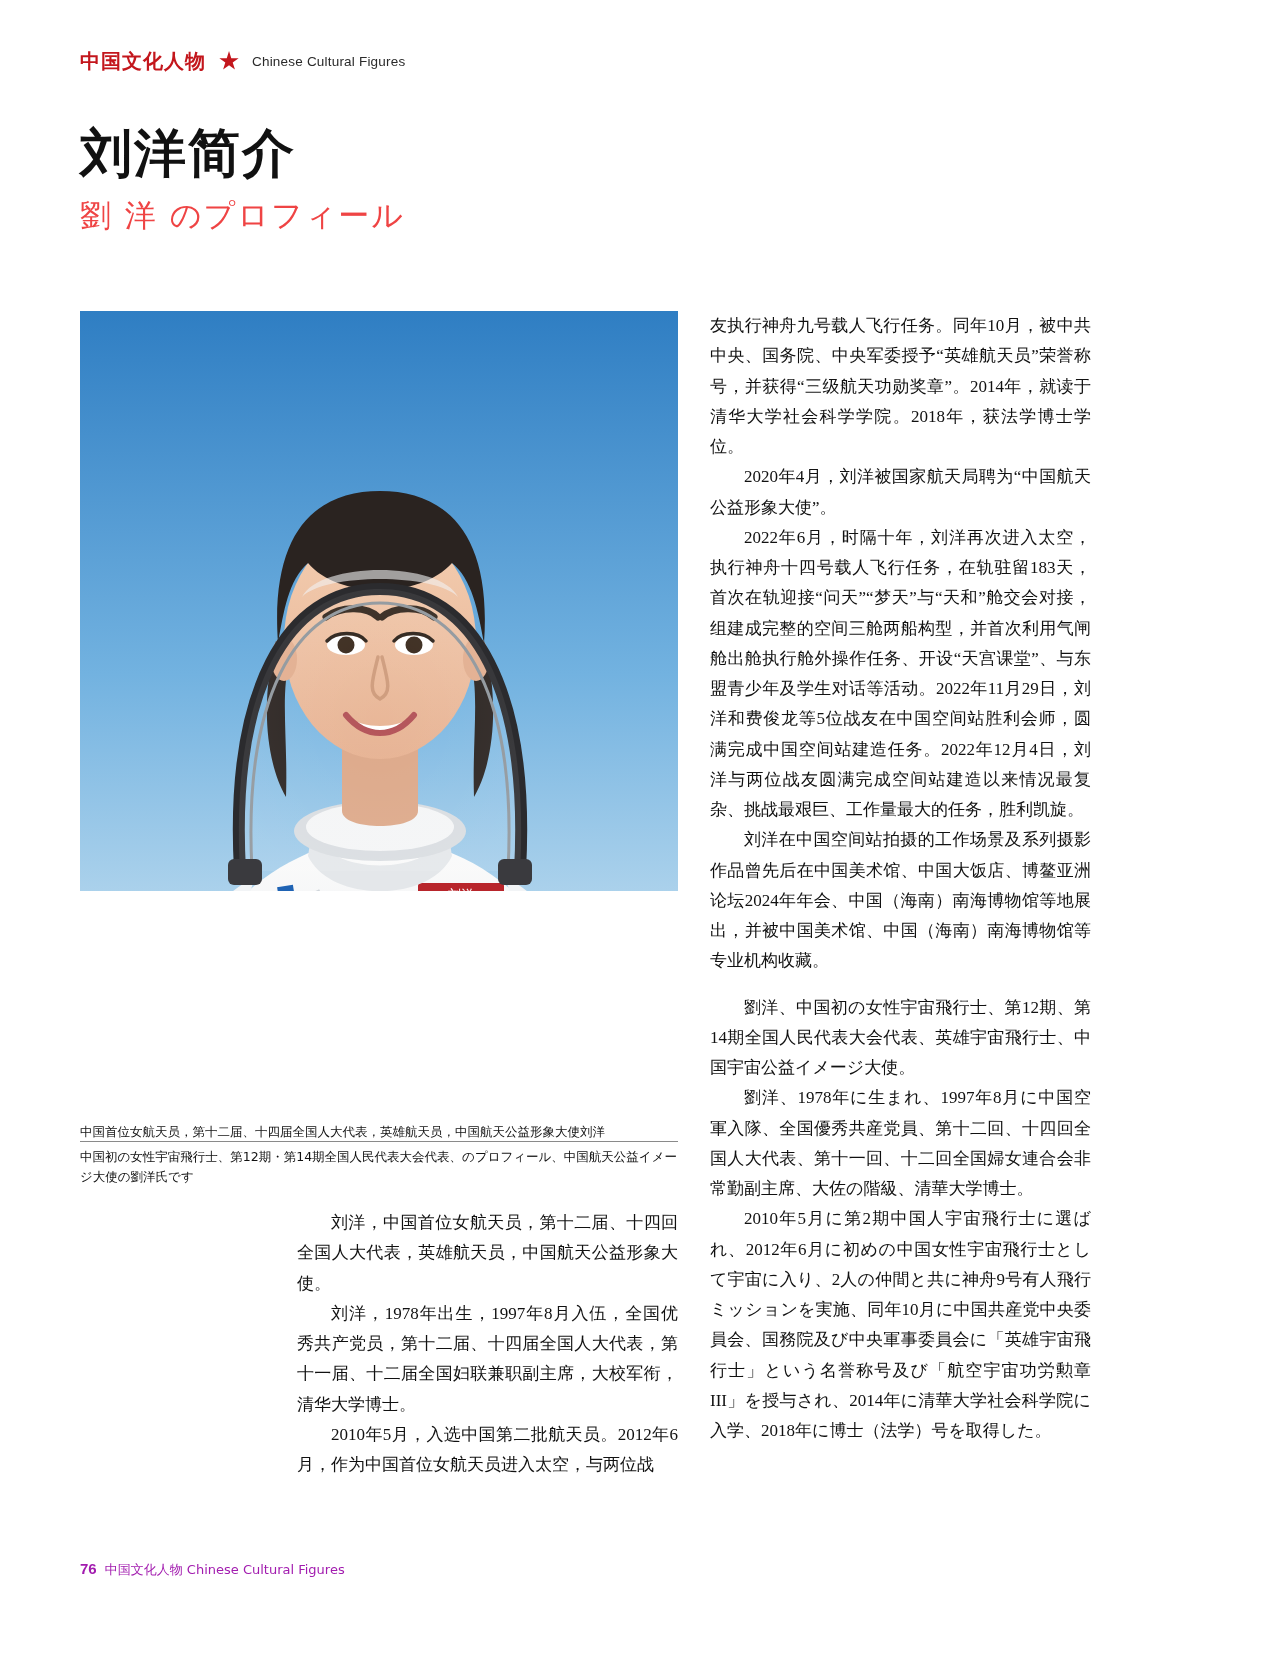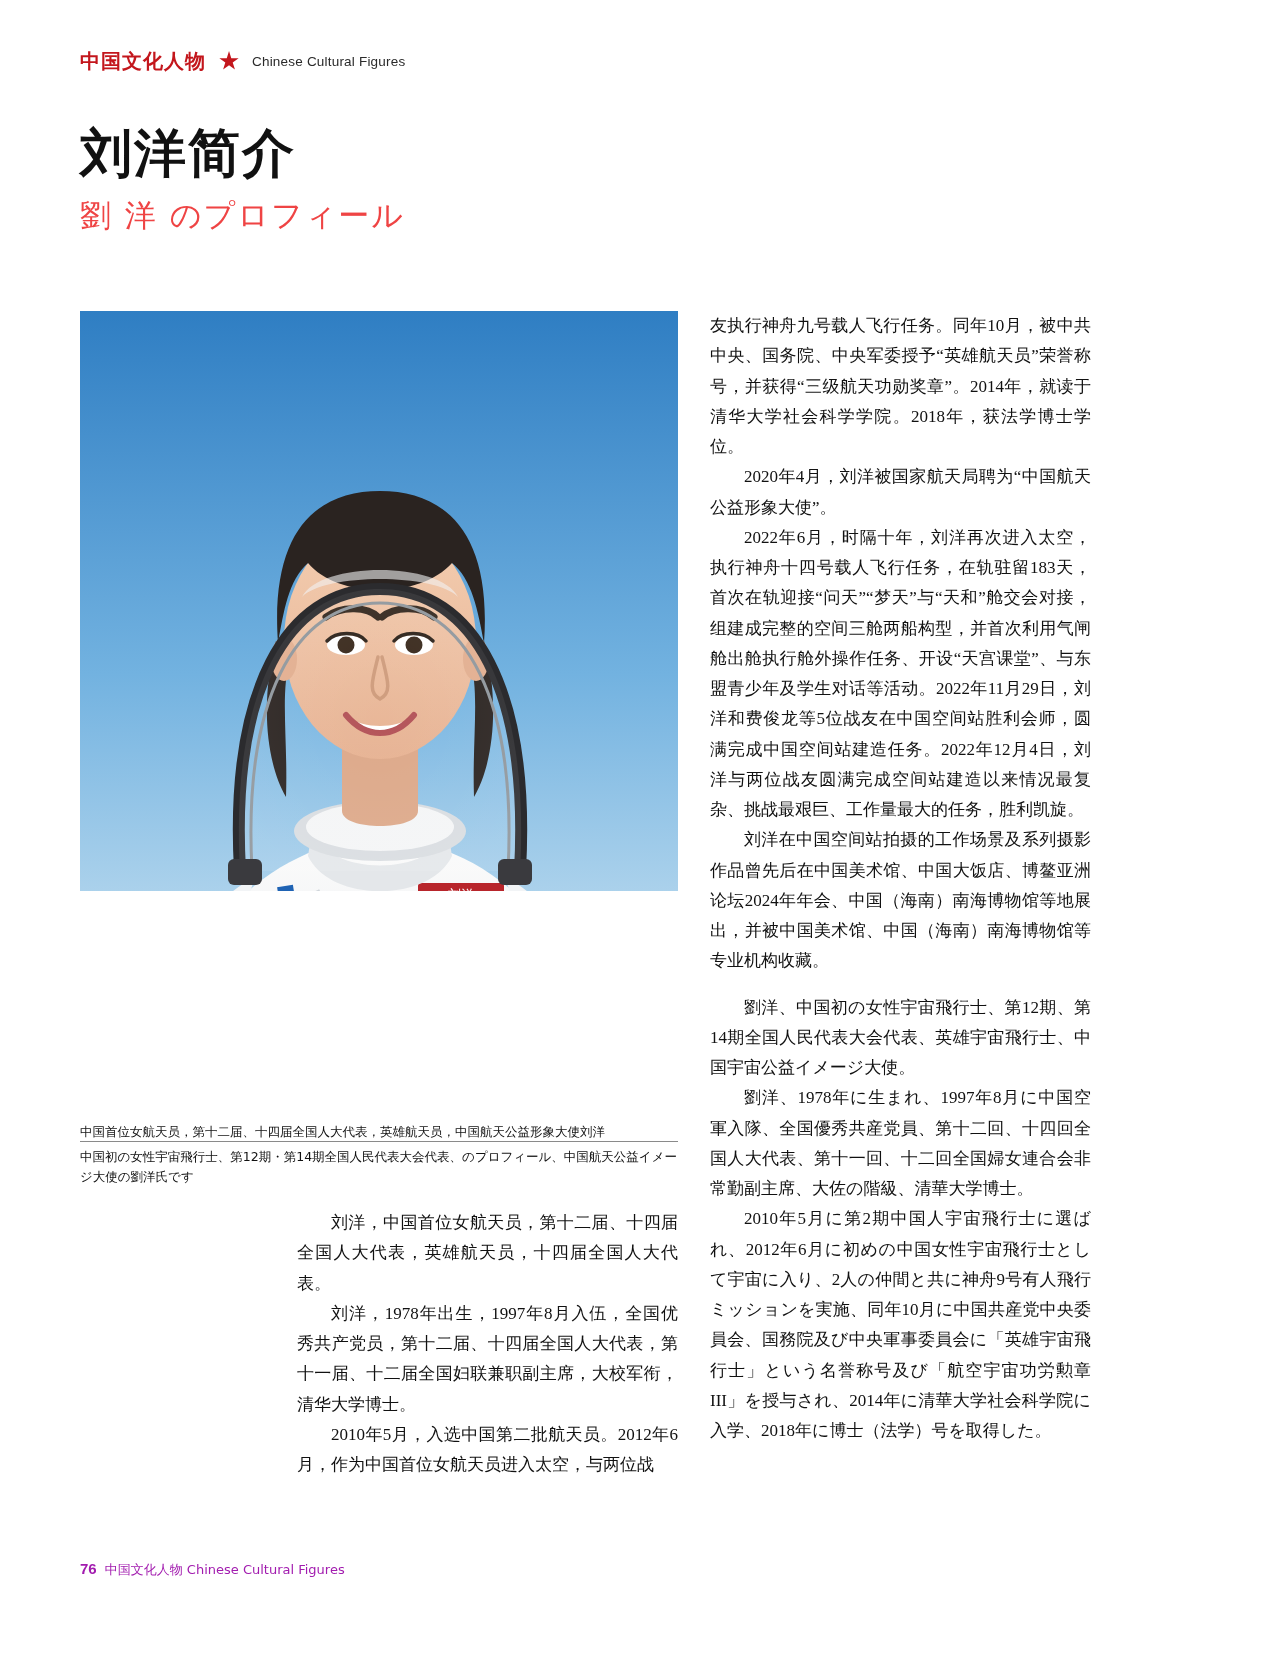--- a/index.html
+++ b/index.html
@@ -258,21 +258,21 @@
     <path d="M222 286 C 240 250, 360 250, 378 286 C 356 262, 244 262, 222 286 Z" fill="#f1f2f3" opacity="0.6"></path>
   </svg>
 </div>
 
 <div class="caption">
   <span class="cap-cn">中国首位女航天员，第十二届、十四届全国人大代表，英雄航天员，中国航天公益形象大使刘洋</span>
   <span class="cap-jp">中国初の女性宇宙飛行士、第12期・第14期全国人民代表大会代表、のプロフィール、中国航天公益イメージ大使の劉洋氏です</span>
 </div>
 
 <div class="col col-left">
-  <p>刘洋，中国首位女航天员，第十二届、十四届全国人大代表，英雄航天员，十四届全国人大代表。</p>
+  <p>刘洋，中国首位女航天员，第十二届、十四回全国人大代表，英雄航天员，中国航天公益形象大使。</p>
   <p>刘洋，1978年出生，1997年8月入伍，全国优秀共产党员，第十二届、十四届全国人大代表，第十一届、十二届全国妇联兼职副主席，大校军衔，清华大学博士。</p>
   <p>2010年5月，入选中国第二批航天员。2012年6月，作为中国首位女航天员进入太空，与两位战</p>
 </div>
 
 <div class="col col-right">
   <p class="no-indent">友执行神舟九号载人飞行任务。同年10月，被中共中央、国务院、中央军委授予“英雄航天员”荣誉称号，并获得“三级航天功勋奖章”。2014年，就读于清华大学社会科学学院。2018年，获法学博士学位。</p>
   <p>2020年4月，刘洋被国家航天局聘为“中国航天公益形象大使”。</p>
   <p>2022年6月，时隔十年，刘洋再次进入太空，执行神舟十四号载人飞行任务，在轨驻留183天，首次在轨迎接“问天”“梦天”与“天和”舱交会对接，组建成完整的空间三舱两船构型，并首次利用气闸舱出舱执行舱外操作任务、开设“天宫课堂”、与东盟青少年及学生对话等活动。2022年11月29日，刘洋和费俊龙等5位战友在中国空间站胜利会师，圆满完成中国空间站建造任务。2022年12月4日，刘洋与两位战友圆满完成空间站建造以来情况最复杂、挑战最艰巨、工作量最大的任务，胜利凯旋。</p>
   <p>刘洋在中国空间站拍摄的工作场景及系列摄影作品曾先后在中国美术馆、中国大饭店、博鳌亚洲论坛2024年年会、中国（海南）南海博物馆等地展出，并被中国美术馆、中国（海南）南海博物馆等专业机构收藏。</p>
   <div class="gap"></div>

